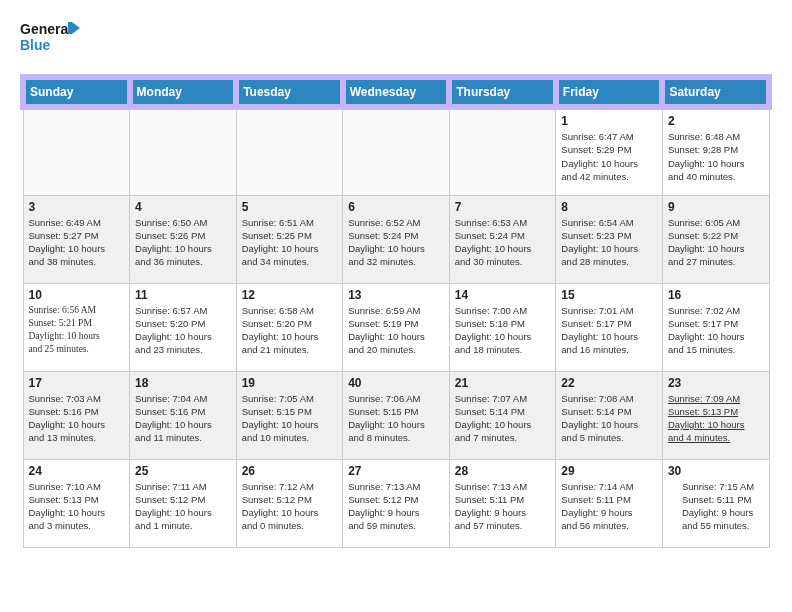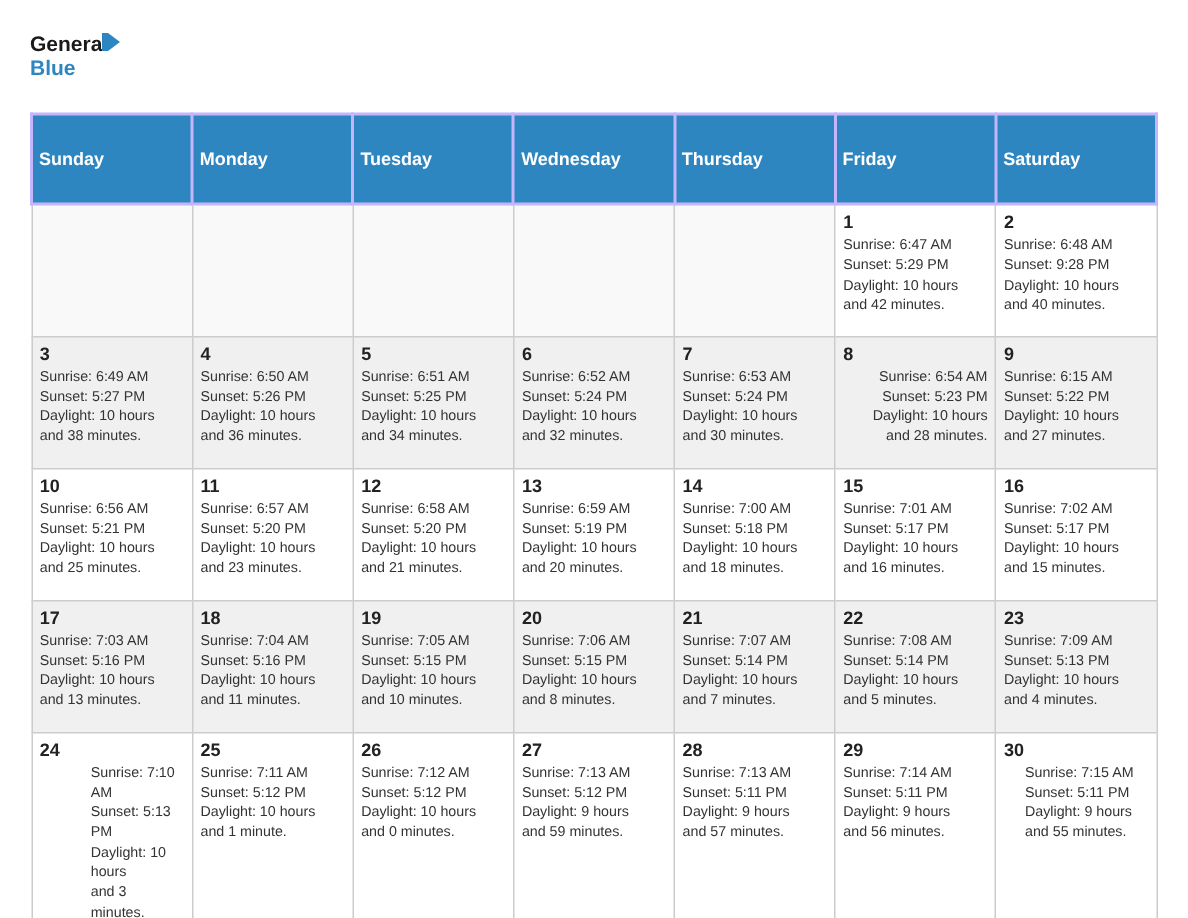--- a/index.html
+++ b/index.html
@@ -42,23 +42,23 @@
     .calendar {
       width: 100%;
       border-collapse: collapse;
       table-layout: fixed;
     }
     .calendar th {
       background: #2e86c1;
       color: #fff;
       font-size: 12px;
       font-weight: bold;
-      padding: 22px 4px;
+      padding: 5px 4px;
       text-align: left;
-      border: 2px solid #c4b5fd;
+      border: 6px solid #c4b5fd;
     }
     .calendar td {
       border: 1px solid #ccc;
       vertical-align: top;
       padding: 4px 5px;
       font-size: 10px;
       color: #222;
       height: 88px;
       background: #fff;
     }
@@ -164,37 +164,37 @@
           </td>
           <td class="shaded">
             <span class="day-num">7</span>
             <div class="day-info" style="white-space: pre-line;">Sunrise: 6:53 AM
 Sunset: 5:24 PM
 Daylight: 10 hours
 and 30 minutes.</div>
           </td>
           <td class="shaded">
             <span class="day-num">8</span>
-            <div class="day-info" style="white-space: pre-line; text-align: right;">Sunrise: 6:54 AM
+            <div class="day-info" style="white-space: pre-line;">Sunrise: 6:54 AM
 Sunset: 5:23 PM
 Daylight: 10 hours
 and 28 minutes.</div>
           </td>
           <td class="shaded">
             <span class="day-num">9</span>
-            <div class="day-info" style="white-space: pre-line;">Sunrise: 6:15 AM
+            <div class="day-info" style="white-space: pre-line;">Sunrise: 6:05 AM
 Sunset: 5:22 PM
 Daylight: 10 hours
 and 27 minutes.</div>
           </td>
         </tr>
         <tr>
           <td>
             <span class="day-num">10</span>
-            <div class="day-info" style="white-space: pre-line;">Sunrise: 6:56 AM
+            <div class="day-info" style="white-space: pre-line; font-family: Liberation Serif, serif;">Sunrise: 6:56 AM
 Sunset: 5:21 PM
 Daylight: 10 hours
 and 25 minutes.</div>
           </td>
           <td>
             <span class="day-num">11</span>
             <div class="day-info" style="white-space: pre-line;">Sunrise: 6:57 AM
 Sunset: 5:20 PM
 Daylight: 10 hours
 and 23 minutes.</div>
@@ -251,21 +251,21 @@
 and 11 minutes.</div>
           </td>
           <td class="shaded">
             <span class="day-num">19</span>
             <div class="day-info" style="white-space: pre-line;">Sunrise: 7:05 AM
 Sunset: 5:15 PM
 Daylight: 10 hours
 and 10 minutes.</div>
           </td>
           <td class="shaded">
-            <span class="day-num">20</span>
+            <span class="day-num">40</span>
             <div class="day-info" style="white-space: pre-line;">Sunrise: 7:06 AM
 Sunset: 5:15 PM
 Daylight: 10 hours
 and 8 minutes.</div>
           </td>
           <td class="shaded">
             <span class="day-num">21</span>
             <div class="day-info" style="white-space: pre-line;">Sunrise: 7:07 AM
 Sunset: 5:14 PM
 Daylight: 10 hours
@@ -273,30 +273,30 @@
           </td>
           <td class="shaded">
             <span class="day-num">22</span>
             <div class="day-info" style="white-space: pre-line;">Sunrise: 7:08 AM
 Sunset: 5:14 PM
 Daylight: 10 hours
 and 5 minutes.</div>
           </td>
           <td class="shaded">
             <span class="day-num">23</span>
-            <div class="day-info" style="white-space: pre-line;">Sunrise: 7:09 AM
+            <div class="day-info" style="white-space: pre-line; text-decoration: underline;">Sunrise: 7:09 AM
 Sunset: 5:13 PM
 Daylight: 10 hours
 and 4 minutes.</div>
           </td>
         </tr>
         <tr>
           <td>
             <span class="day-num">24</span>
-            <div class="day-info" style="white-space: pre-line; margin-left: 34px;">Sunrise: 7:10 AM
+            <div class="day-info" style="white-space: pre-line;">Sunrise: 7:10 AM
 Sunset: 5:13 PM
 Daylight: 10 hours
 and 3 minutes.</div>
           </td>
           <td>
             <span class="day-num">25</span>
             <div class="day-info" style="white-space: pre-line;">Sunrise: 7:11 AM
 Sunset: 5:12 PM
 Daylight: 10 hours
 and 1 minute.</div>

